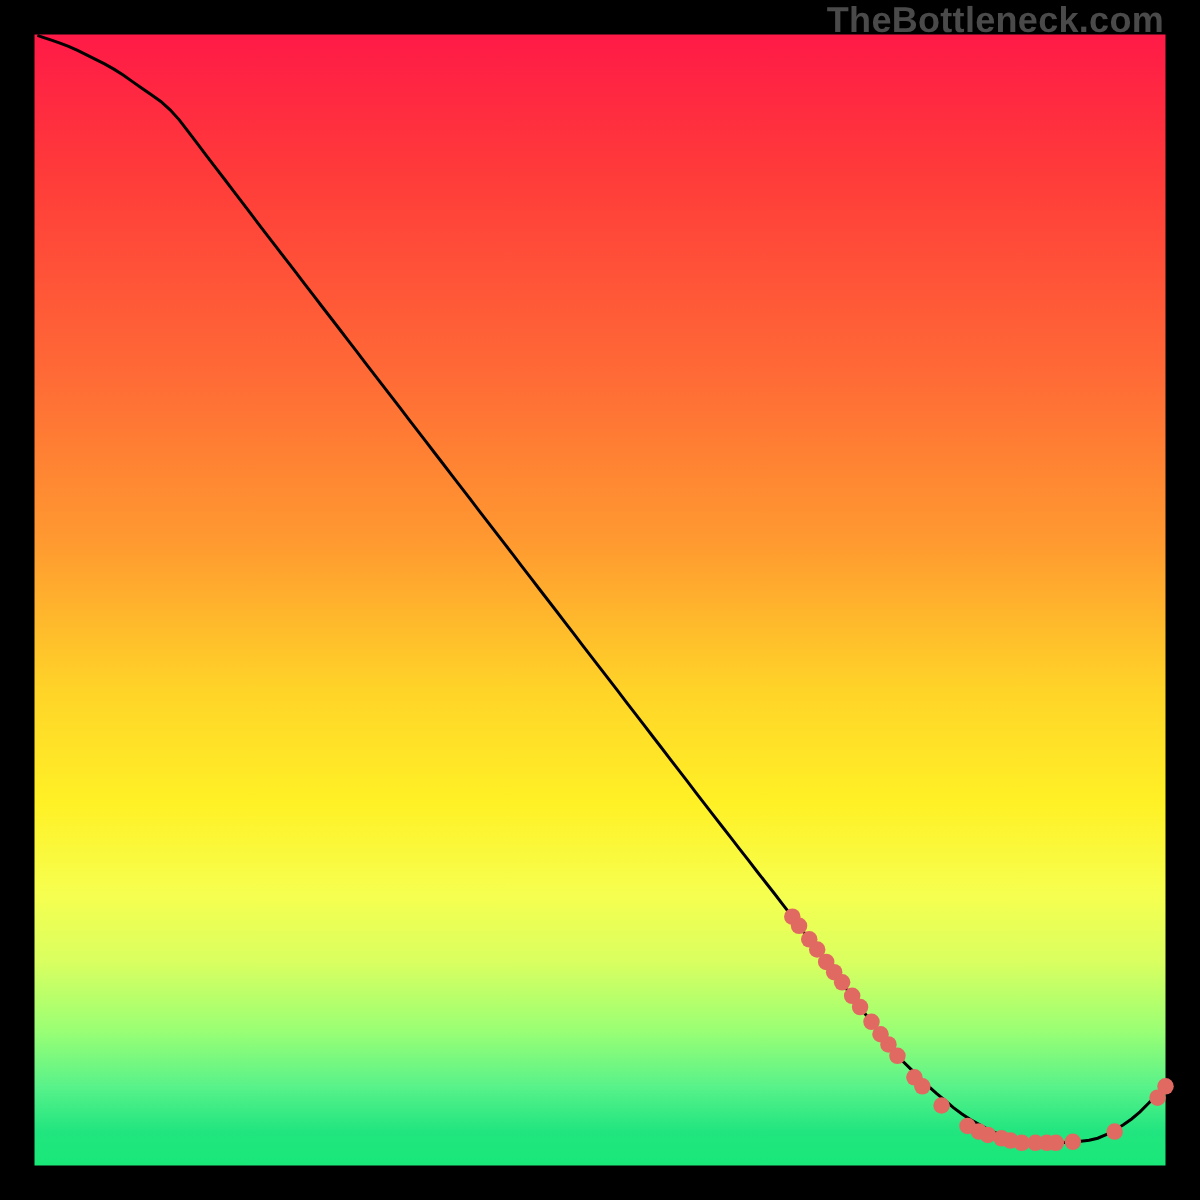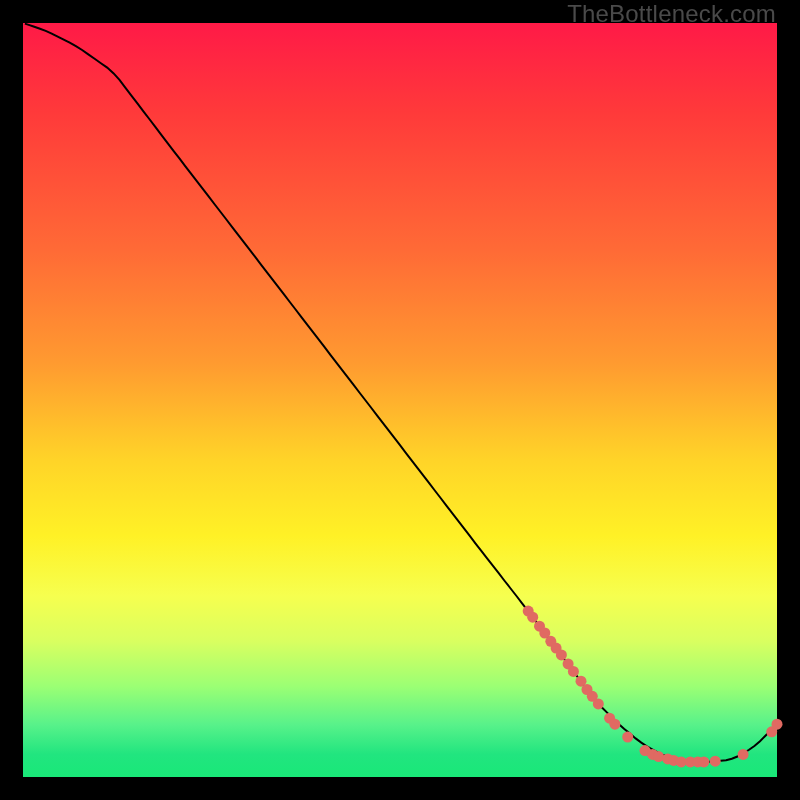--- a/index.html
+++ b/index.html
@@ -37,21 +37,21 @@
       #21e57f 97%,
       #19e878 100%
     );
   }
   .watermark {
     position: absolute;
     top: 0px;
     right: 24px;
     color: #4a4a4a;
     font-size: 24px;
-    font-weight: 400;
+    font-weight: 700;
     letter-spacing: 0.2px;
     user-select: none;
   }
   svg.plot {
     position: absolute;
     left: 0; top: 0;
     width: 754px;
     height: 754px;
     overflow: visible;
   }

